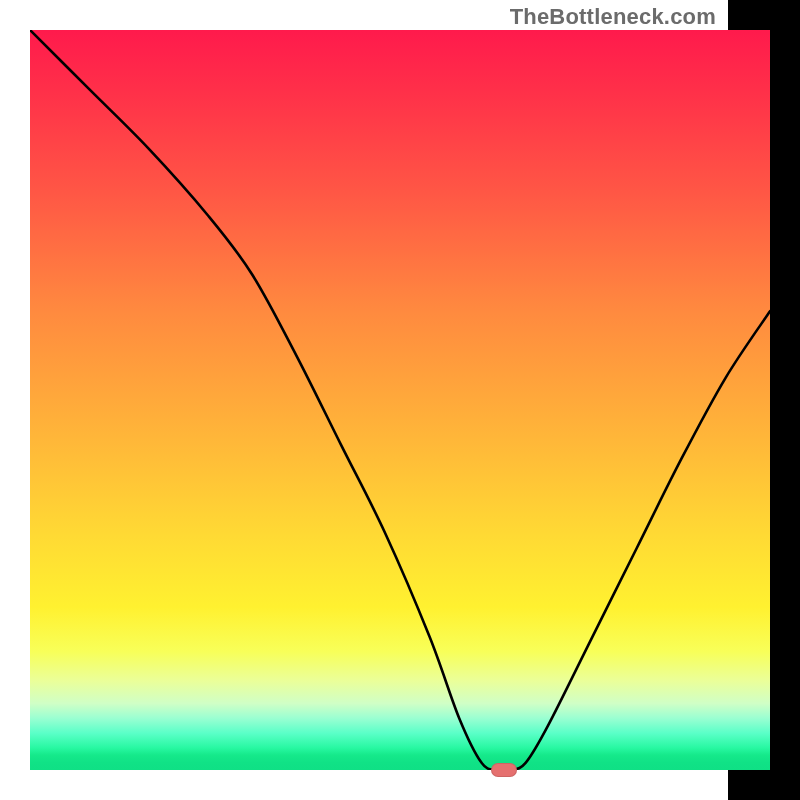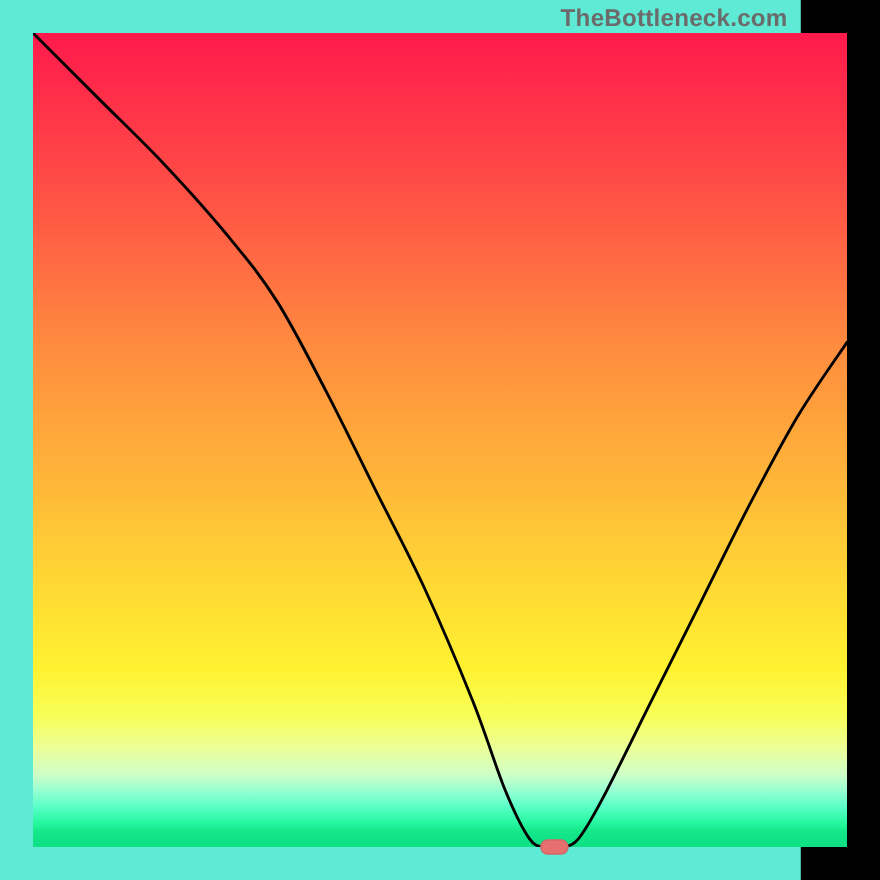--- a/index.html
+++ b/index.html
@@ -7,21 +7,21 @@
     padding: 0;
     width: 800px;
     height: 800px;
     background: #000000;
     overflow: hidden;
   }
   .container {
     position: relative;
     width: 728px;
     height: 800px;
-    background: #5eead4;
+    background: #ffffff;
   }
   .watermark {
     position: absolute;
     top: 4px;
     right: 12px;
     font-family: Arial, Helvetica, sans-serif;
     font-size: 22px;
     font-weight: bold;
     color: #6b6b6b;
     z-index: 10;

